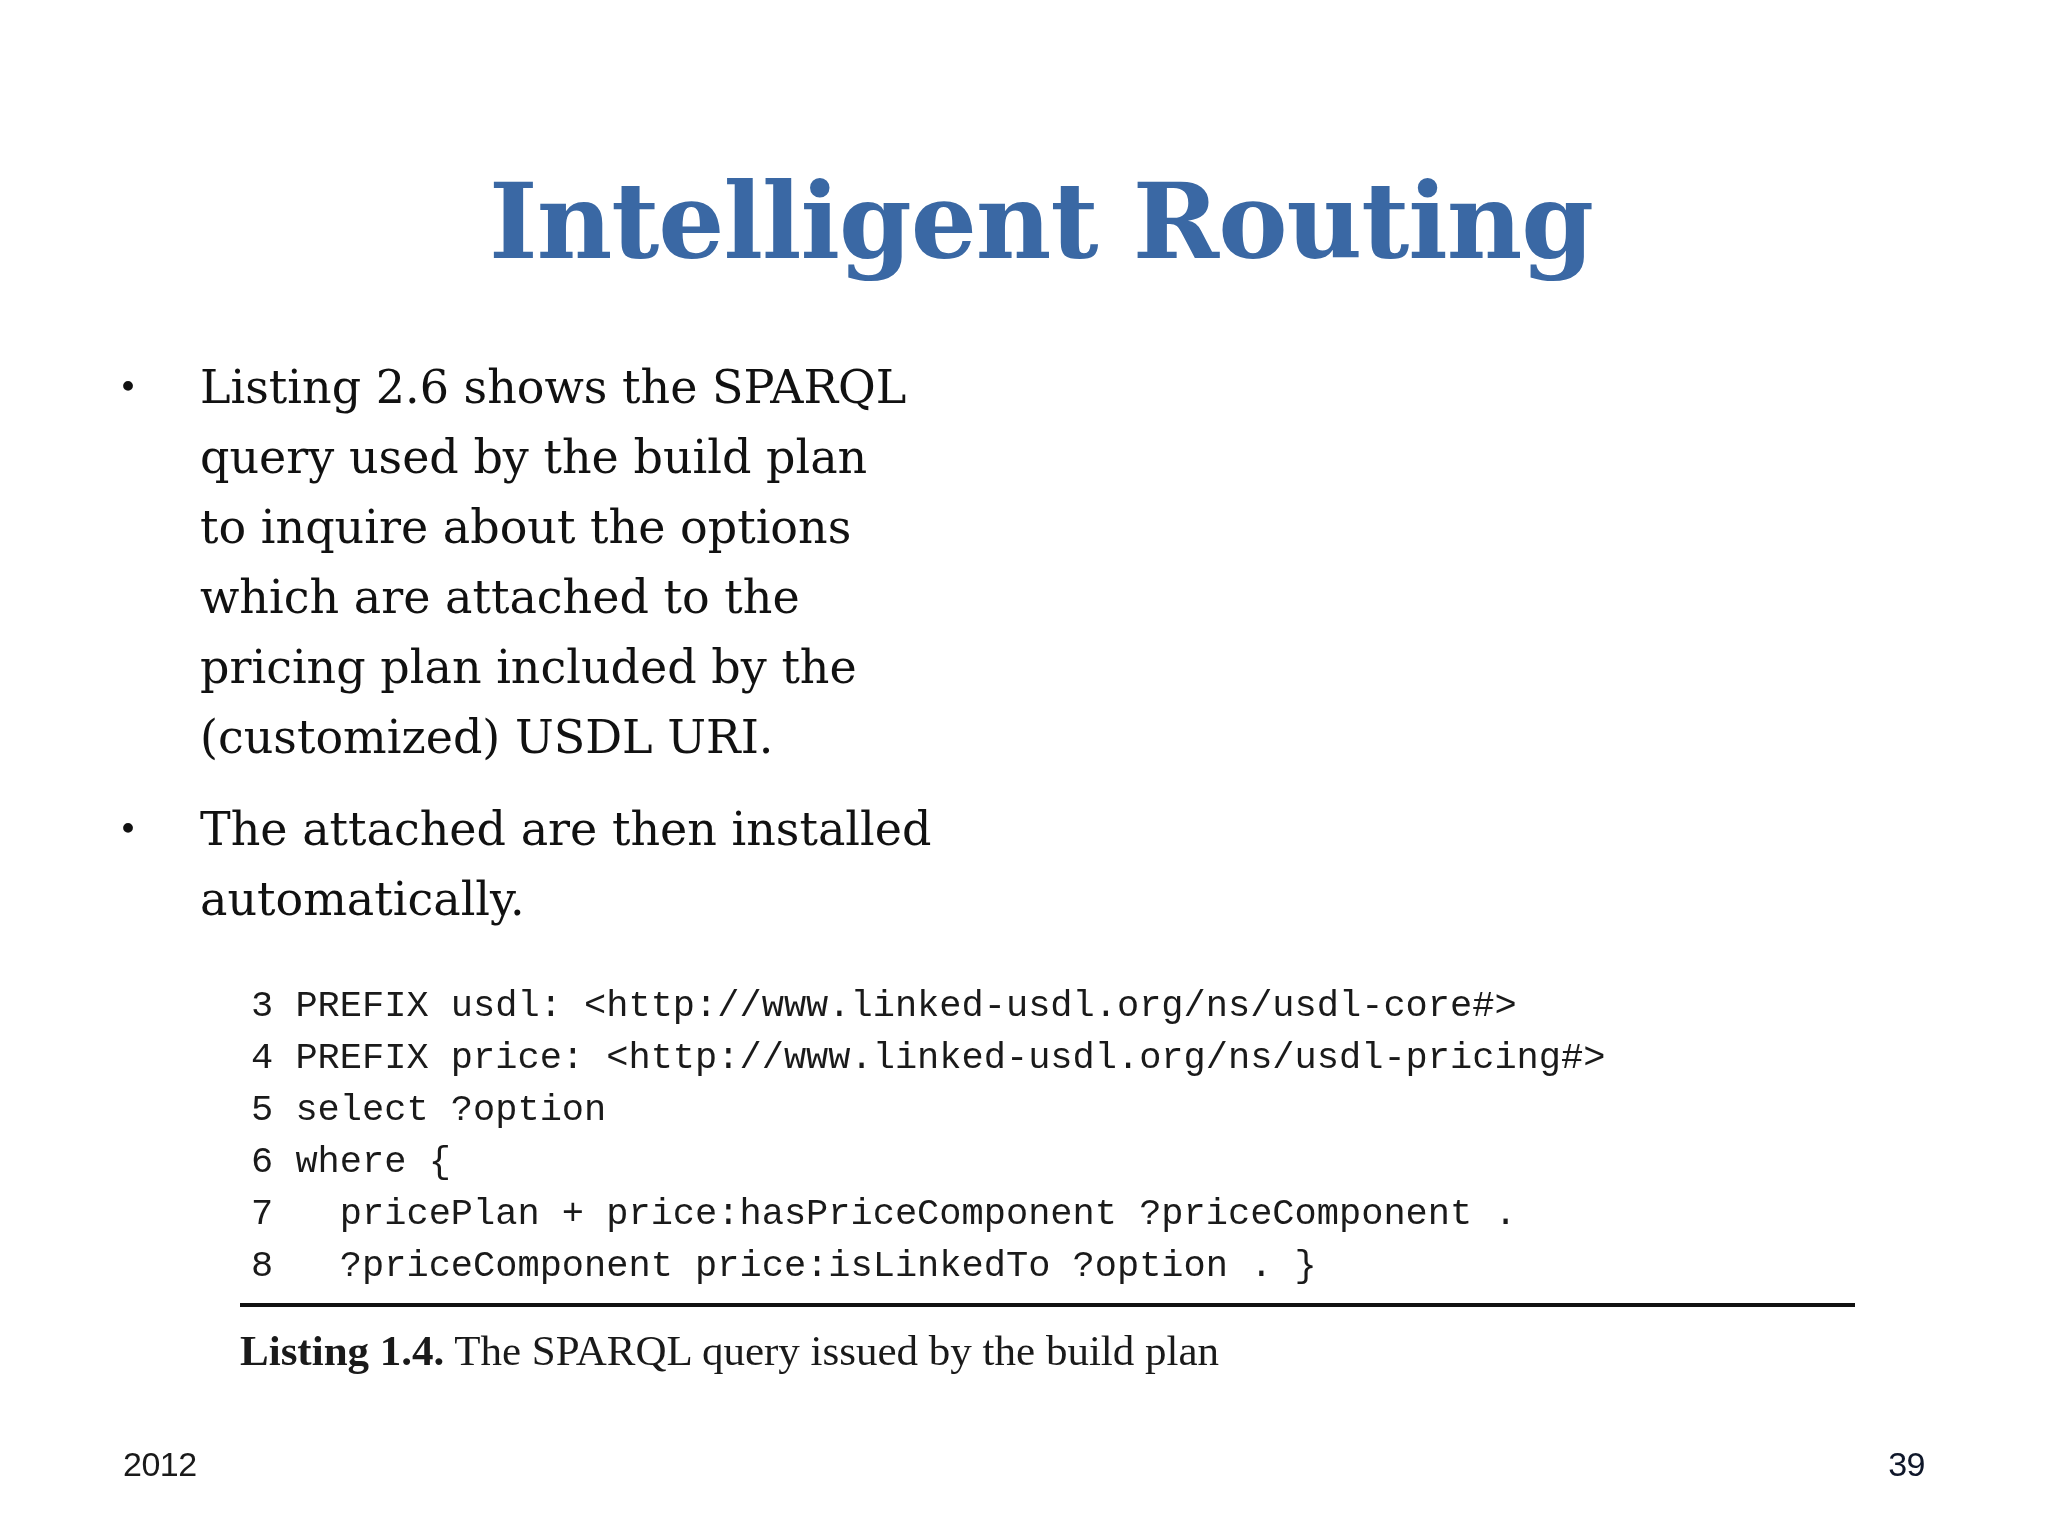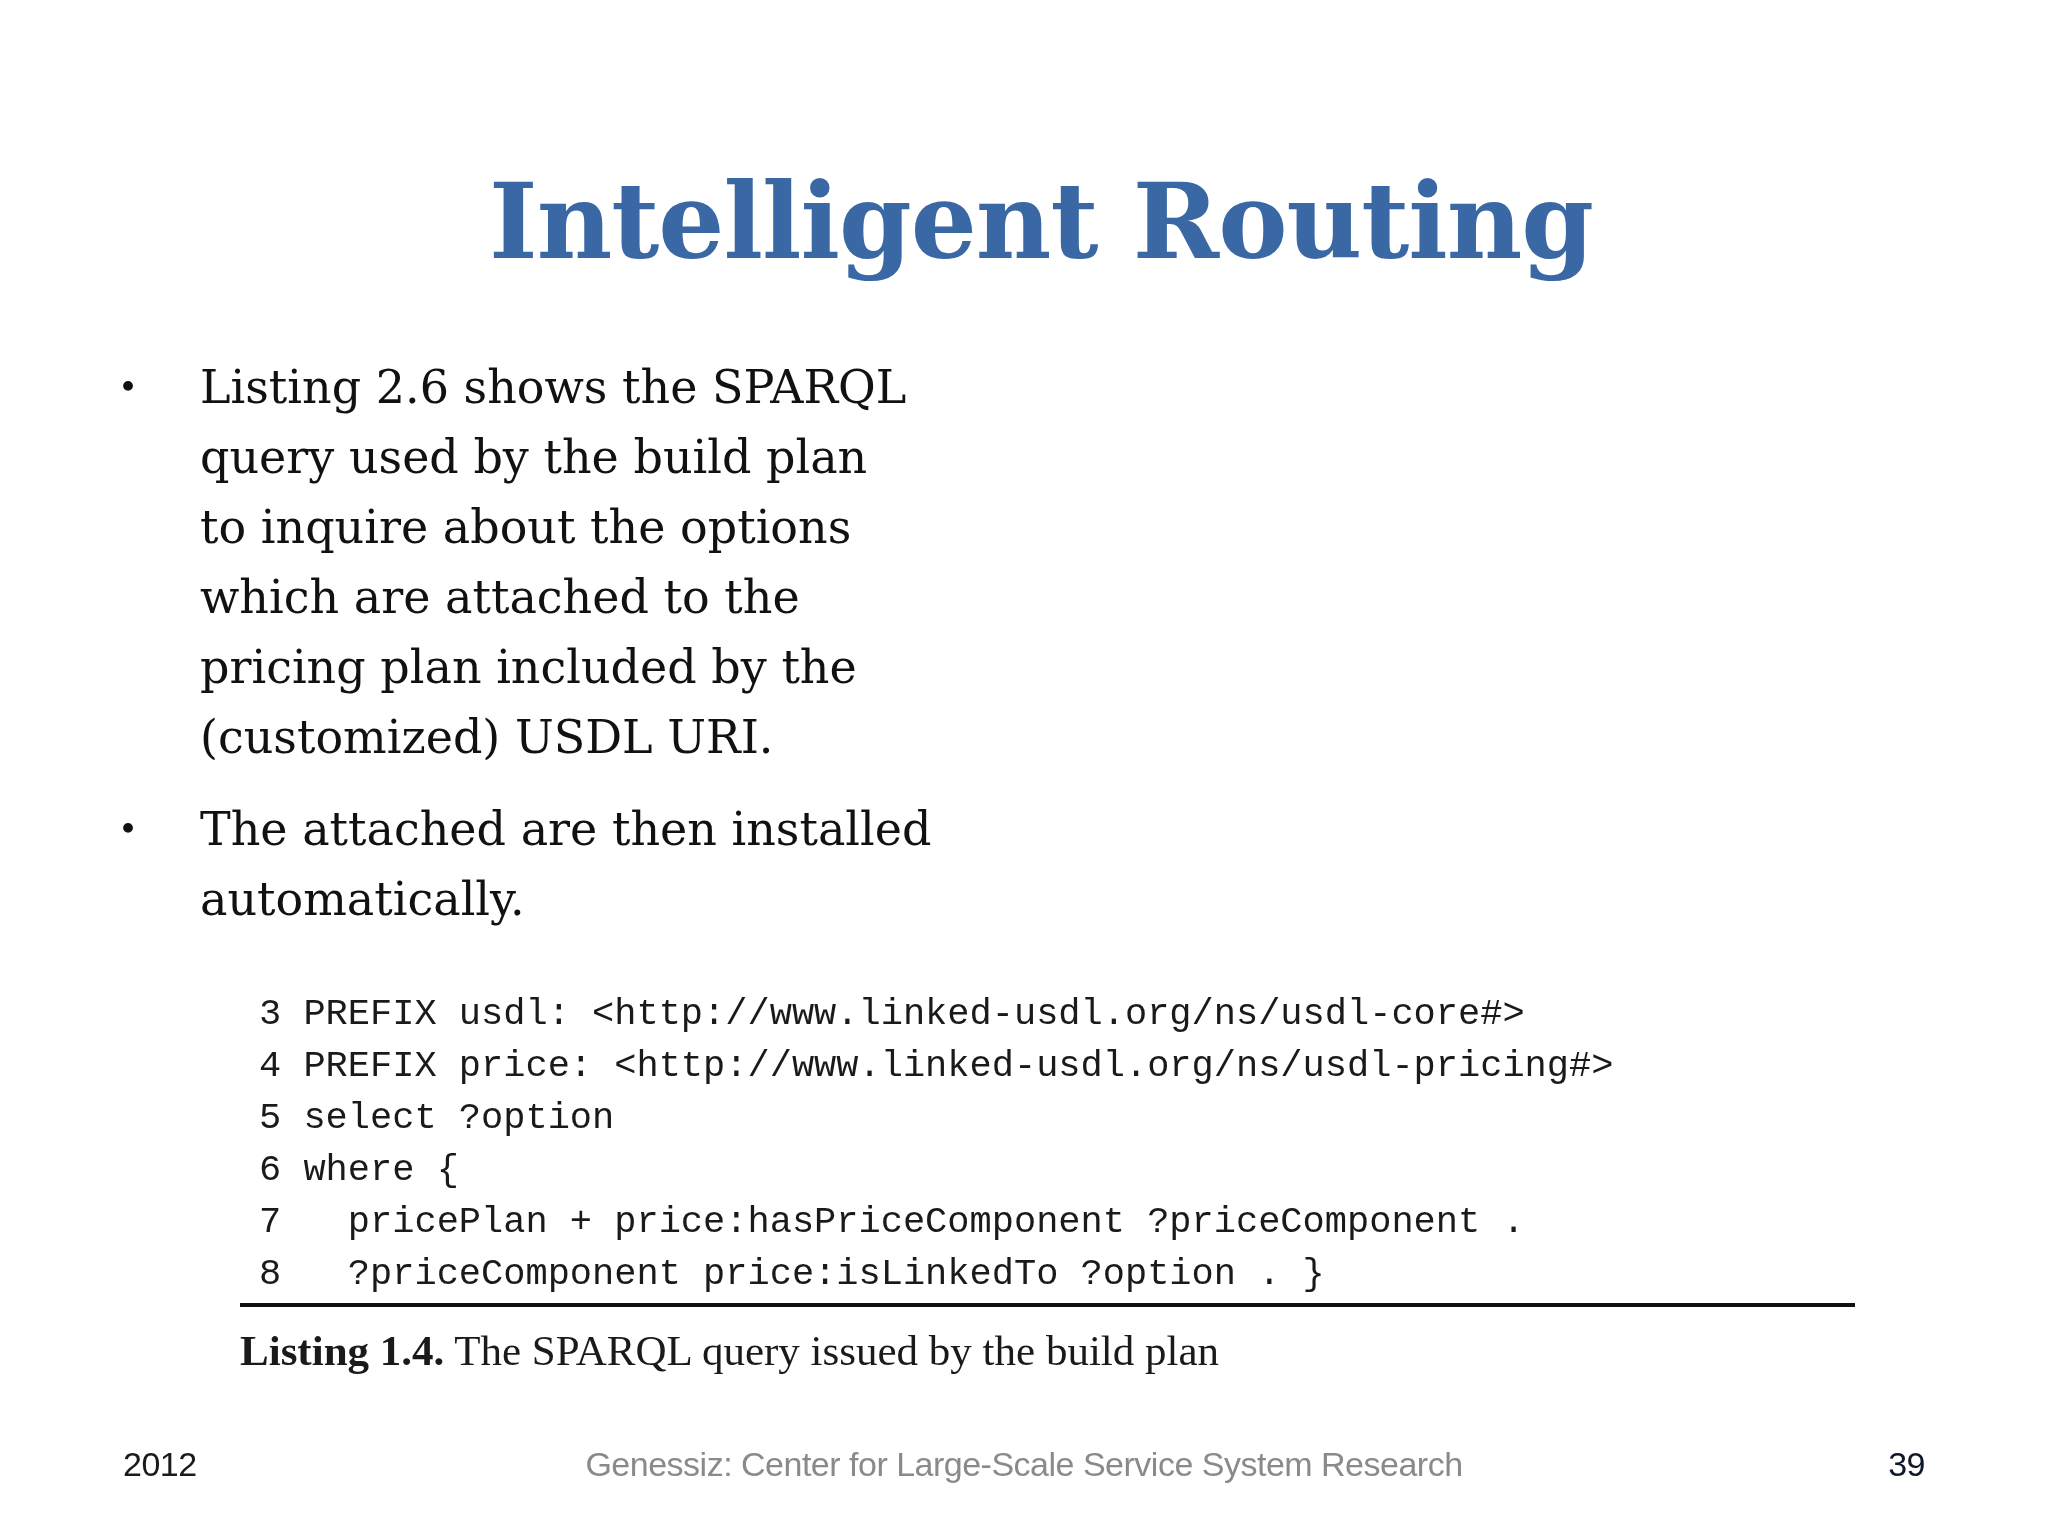--- a/index.html
+++ b/index.html
@@ -47,21 +47,21 @@
     flex: 1 1 auto;
     font-size: 46px;
     line-height: 70px;
     white-space: pre-line;
     color: #111111;
   }
   .code-listing {
     position: absolute;
     top: 972px;
     left: 243px;
-    margin: 16px;
+    margin: 8px;
     font-family: "Liberation Mono", "DejaVu Sans Mono", monospace;
     font-size: 37px;
     line-height: 52px;
     color: #1a1a1a;
     white-space: pre;
   }
   .listing-rule {
     position: absolute;
     top: 1303px;
     left: 240px;
@@ -141,17 +141,16 @@
 6 where {
 7   pricePlan + price:hasPriceComponent ?priceComponent .
 8   ?priceComponent price:isLinkedTo ?option . }</pre>
 
   <div class="listing-rule"></div>
 
   <div class="listing-caption"><span class="cap-label">Listing 1.4.</span><span> The SPARQL query issued by the build plan</span></div>
 
   <div class="footer">
     <span class="year">2012</span>
-    <span class="center-text">Genessiz: Center for Large-Scale Service System Research</span>
     <span class="page-num">39</span>
   </div>
 
 </div>
 
 </body></html>

